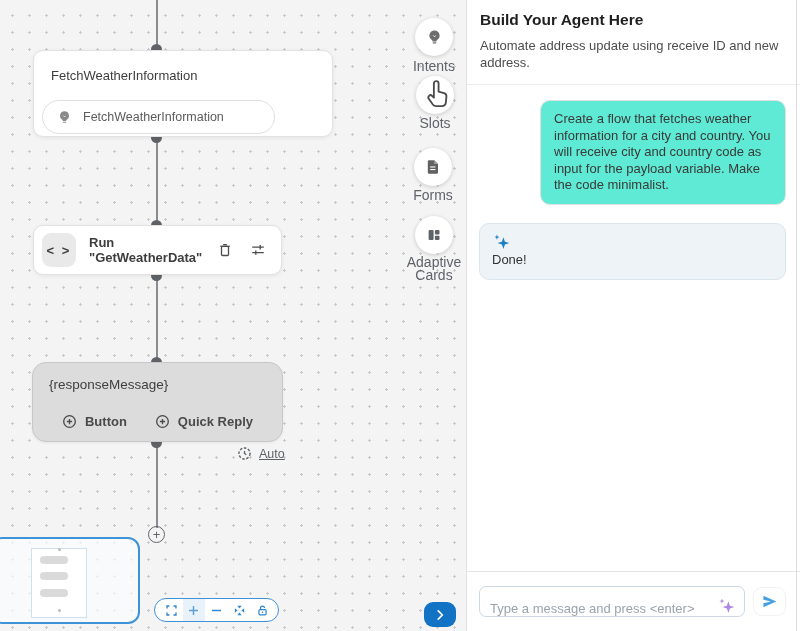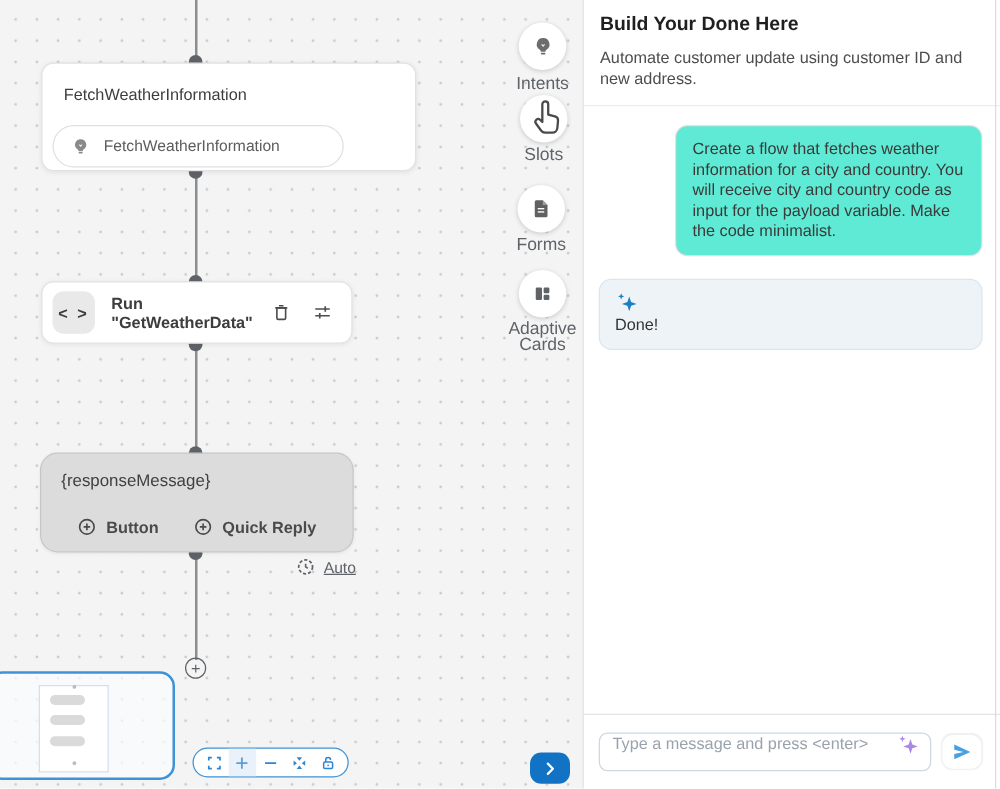--- a/index.html
+++ b/index.html
@@ -83,21 +83,21 @@
   .panel-subtitle { font-size:13px; color:#4d4d4d; line-height:16.5px; }
   .chat { flex:1; padding:15px 14px 0 12px; overflow:hidden; }
   .msg-user { margin-left:auto; width:246px; background:#5eead4; border:1px solid #e0e0e0;
     border-radius:10px; padding:10px 13px; font-size:13px; line-height:16.5px; color:#3a3a3a; }
   .msg-ai { margin-top:18px; background:#eef3f8; border:1px solid #dbe5ee; border-radius:10px;
     padding:9px 12px 12px; }
   .msg-ai .ai-text { font-size:13px; color:#333; }
   .footer { height:60px; border-top:1px solid #e4e4e4; display:flex; align-items:center;
     gap:9px; padding:0 15px 0 12px; }
   .input-wrap { flex:1; height:31px; border:1.5px solid #ccd9e4; border-radius:7px;
-    display:flex; align-items:flex-start; padding:0 8px 0 10px; background:#fff; }
+    display:flex; align-items:flex-end; padding:0 8px 0 10px; background:#fff; }
   .input-wrap input { flex:1; border:none; outline:none; font-size:13px; color:#333; background:transparent;
     font-family:"Liberation Sans", sans-serif; }
   .input-wrap input::placeholder { color:#9aa3ac; }
   .send-btn { width:31px; height:27px; border-radius:8px; background:#fff;
     box-shadow:0 0 1px 1px #f0f0f0; display:flex; align-items:center; justify-content:center; }
   svg { display:block; }
 </style>
 </head>
 <body>
 
@@ -280,22 +280,22 @@
     </div>
   </div>
 
   <div class="divider-handle">
       <span></span>
       <span></span>
     </div>
 
   <div class="panel">
     <div class="panel-header">
-      <div class="panel-title">Build Your Done Here</div>
-      <div class="panel-subtitle">Automate customer update using customer ID and new address.</div>
+      <div class="panel-title">Build Your Agent Here</div>
+      <div class="panel-subtitle">Automate address update using receive ID and new address.</div>
     </div>
 
     <div class="chat">
       <div class="msg-user">Create a flow that fetches weather information for a city and country. You will receive city and country code as input for the payload variable. Make the code minimalist.</div>
       <div class="msg-ai">
         <span>
           <svg width="19" height="19" viewBox="0 0 20 20">
               <path d="M12 4.5l1.55 4.6 4.6 1.55-4.6 1.55L12 16.8l-1.55-4.6-4.6-1.55 4.6-1.55z" fill="#1b7fc4"></path>
               <path d="M5.2 1.6l.7 2 2 .7-2 .7-.7 2-.7-2-2-.7 2-.7z" fill="#1b7fc4"></path>
             </svg>

